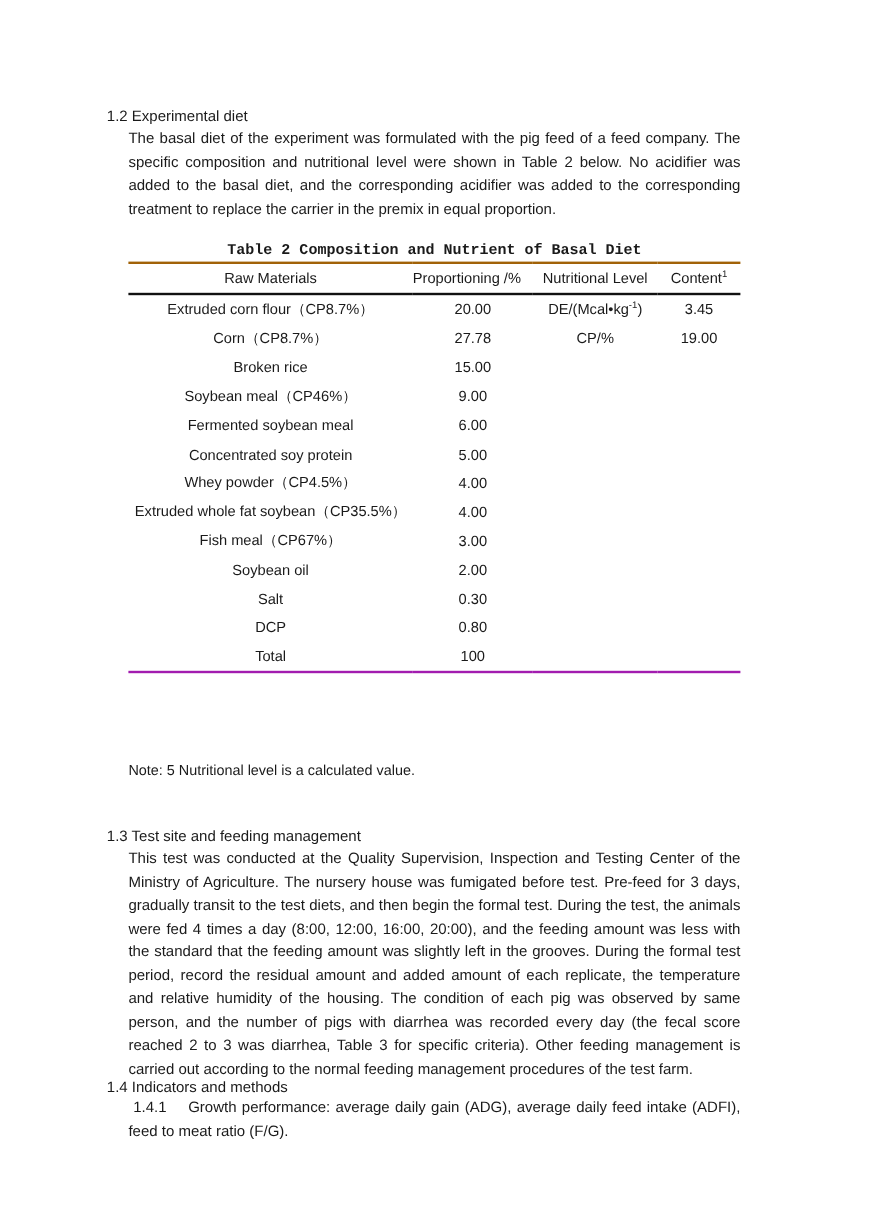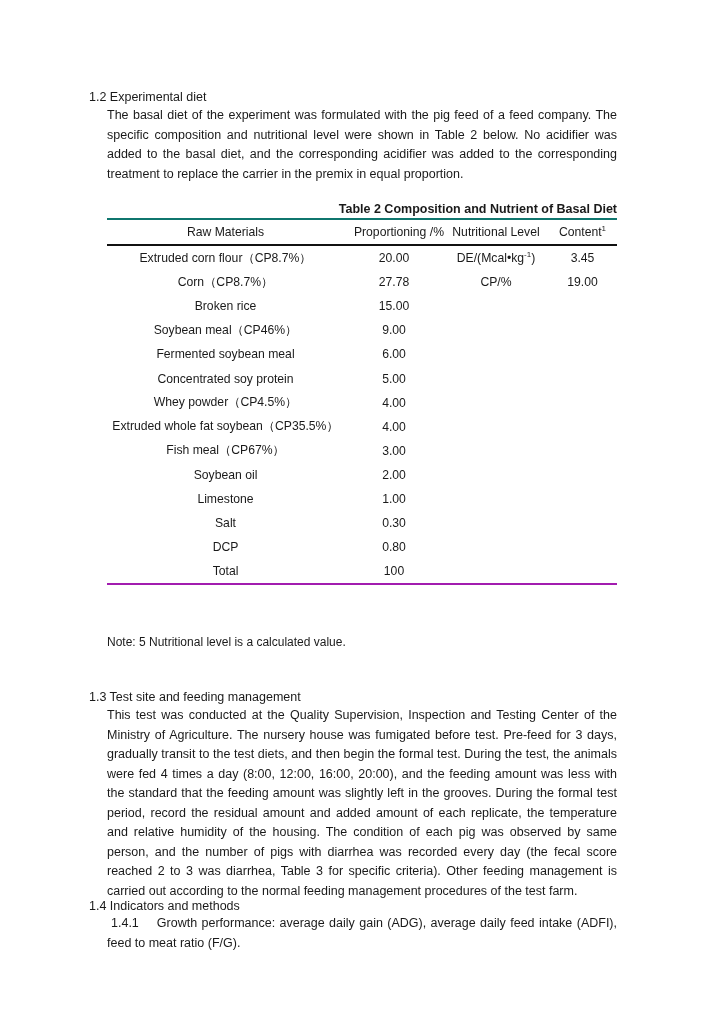--- a/index.html
+++ b/index.html
@@ -1,30 +1,30 @@
 <!DOCTYPE html>
 <html><head>
 <meta charset="utf-8">
 <style>
   html, body { margin:0; padding:0; background:#ffffff; }
   body { width:725px; height:1024px; position:relative; overflow:hidden;
          font-family:"Liberation Sans", sans-serif; color:#1a1a1a; }
   .heading { position:absolute; left:89px; font-size:12.5px; line-height:18px; white-space:nowrap; }
   .para { position:absolute; left:107px; width:510px; font-size:12.5px; line-height:19.5px;
           text-align:justify; text-align-last:left; }
-  .table-title { position:absolute; left:107px; width:510px; top:201px; text-align:right;
-                 font-weight:bold; font-size:12.5px; line-height:16px; }
+  .table-title { position:absolute; left:107px; width:510px; top:201px; text-align:center;
+                 font-weight:bold; font-size:12.5px; line-height:16px;font-family:Liberation Mono, monospace; }
   table.t2 { position:absolute; left:107px; top:218px; width:510px; border-collapse:collapse;
              font-size:12.2px; }
-  table.t2 thead tr { border-top:2px solid #0f766e; border-bottom:2px solid #111; }
+  table.t2 thead tr { border-top:2px solid #a16207; border-bottom:2px solid #111; }
   table.t2 thead th { font-weight:normal; height:24px; padding:0; vertical-align:middle; }
   table.t2 tbody td { height:24.1px; padding:0; text-align:center; vertical-align:middle; }
   table.t2 tbody tr:last-child { border-bottom:2px solid #a21caf; }
   .c1 { width:237px; text-align:center; }
-  .c2 { width:100px; text-align:right; }
+  .c2 { width:100px; text-align:left; }
   .c3 { width:104px; text-align:center; }
   .c4 { width:69px; text-align:center;margin-top:12px; }
   sup { font-size:8px; vertical-align:5px; line-height:0; }
   .note { position:absolute; left:107px; top:634px; font-size:12px; line-height:16px; }
   .sub { position:absolute; left:107px; width:510px; font-size:12.5px; line-height:19.5px; text-align:justify; }
 </style>
 </head>
 <body>
 
 <div class="heading" style="top:88px;">1.2 Experimental diet</div>
@@ -96,26 +96,20 @@
         <td class="c3"></td>
         <td class="c4"></td>
       </tr>
       <tr>
         <td class="c1">Soybean oil</td>
         <td class="c2">2.00</td>
         <td class="c3"></td>
         <td class="c4"></td>
       </tr>
       <tr>
-        <td class="c1">Limestone</td>
-        <td class="c2">1.00</td>
-        <td class="c3"></td>
-        <td class="c4"></td>
-      </tr>
-      <tr>
         <td class="c1">Salt</td>
         <td class="c2">0.30</td>
         <td class="c3"></td>
         <td class="c4"></td>
       </tr>
       <tr>
         <td class="c1">DCP</td>
         <td class="c2">0.80</td>
         <td class="c3"></td>
         <td class="c4"></td>

